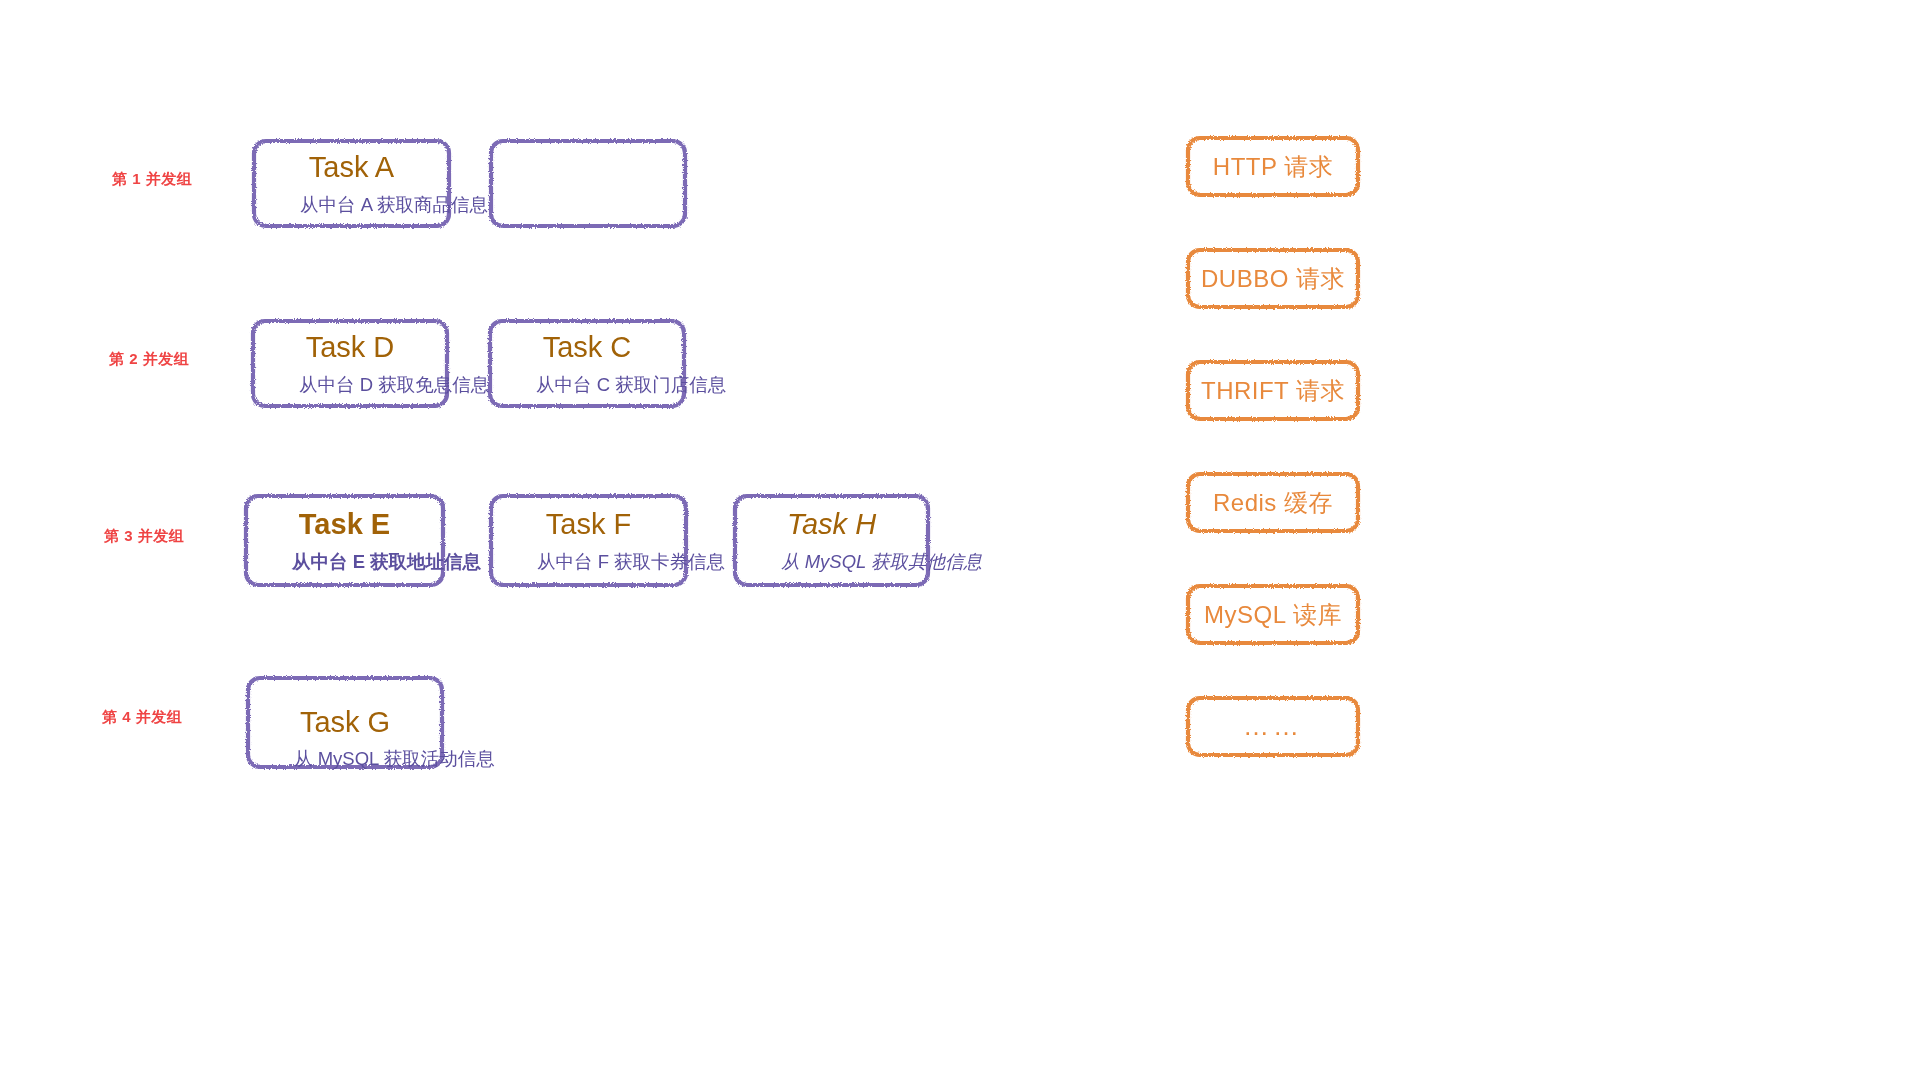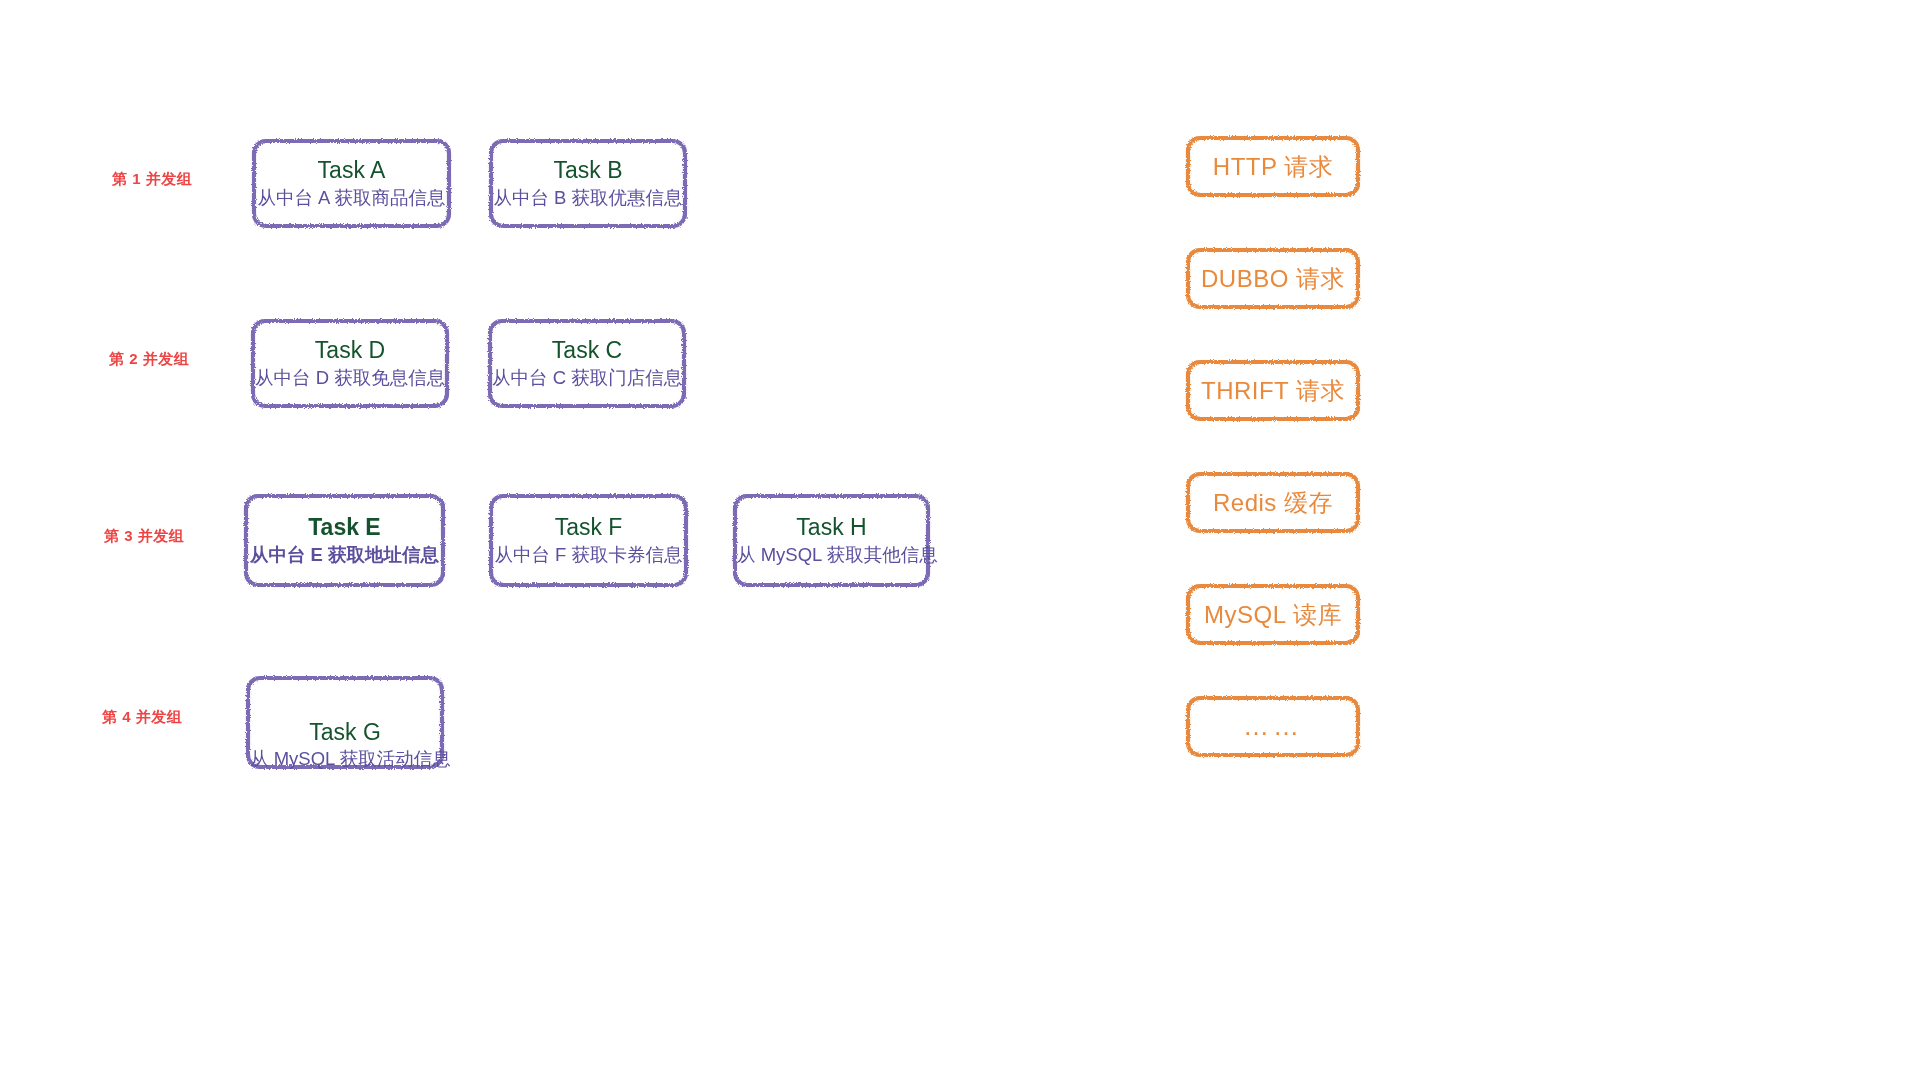--- a/index.html
+++ b/index.html
@@ -48,31 +48,32 @@
   }
   .task-inner {
     position: relative;
     z-index: 2;
     text-align: center;
     width: 100%;
     padding: 0 6px;
     box-sizing: border-box;
   }
   .task-title {
-    font-size: 23px;
-    color: #14532d;
+    font-size: 29px;
+    color: #a16207;
     line-height: 1.18;
     white-space: nowrap;
   }
   .task-sub {
     font-size: 18.5px;
     color: #5b4f9e;
     line-height: 1.3;
-    margin-top: 1px;
-    white-space: nowrap;
+    margin-top: 8px;
+    white-space: nowrap;
+    padding-left: 44px;
   }
 
   
   .divider {
     position: absolute;
     height: 12px;
   }
 
   
   .legend-box {
@@ -131,24 +132,20 @@
     <div class="task-inner">
       <div class="task-title">Task A</div>
       <div class="task-sub">从中台 A 获取商品信息</div>
     </div>
   </div>
 
   <div class="task-box" style="left:487px; top:137px; width:202px; height:93px;">
     <svg class="sketch-frame" viewBox="0 0 202 93" preserveAspectRatio="none">
       <rect x="4" y="4" width="194" height="85" rx="12" ry="12" fill="#ffffff" stroke="#7b6bb5" stroke-width="4.2" filter="url(#roughen2)"></rect>
     </svg>
-    <div class="task-inner">
-      <div class="task-title">Task B</div>
-      <div class="task-sub">从中台 B 获取优惠信息</div>
-    </div>
   </div>
 
   <div class="divider" style="left:210px; top:262px; width:810px;">
     <svg width="810" height="12" viewBox="0 0 810 12" preserveAspectRatio="none">
       <line x1="2" y1="6" x2="808" y2="6" stroke="#1a1a1a" stroke-width="4" filter="url(#roughenLine)"></line>
     </svg>
   </div>
 
   <div class="group-label" style="left:109px; top:350px;">第 2 并发组</div>
 
@@ -193,21 +190,21 @@
   <div class="task-box" style="left:487px; top:492px; width:203px; height:97px;">
     <svg class="sketch-frame" viewBox="0 0 203 97" preserveAspectRatio="none">
       <rect x="4" y="4" width="195" height="89" rx="12" ry="12" fill="#ffffff" stroke="#7b6bb5" stroke-width="4.2" filter="url(#roughen2)"></rect>
     </svg>
     <div class="task-inner">
       <div class="task-title">Task F</div>
       <div class="task-sub">从中台 F 获取卡券信息</div>
     </div>
   </div>
 
-  <div class="task-box" style="left:731px; top:492px; width:201px; height:97px;">
+  <div class="task-box" style="left:731px; top:492px; width:201px; height:97px;font-style:italic;">
     <svg class="sketch-frame" viewBox="0 0 201 97" preserveAspectRatio="none">
       <rect x="4" y="4" width="193" height="89" rx="12" ry="12" fill="#ffffff" stroke="#7b6bb5" stroke-width="4.2" filter="url(#roughen)"></rect>
     </svg>
     <div class="task-inner">
       <div class="task-title">Task H</div>
       <div class="task-sub">从 MySQL 获取其他信息</div>
     </div>
   </div>
 
   <div class="divider" style="left:209px; top:621px; width:805px;">

